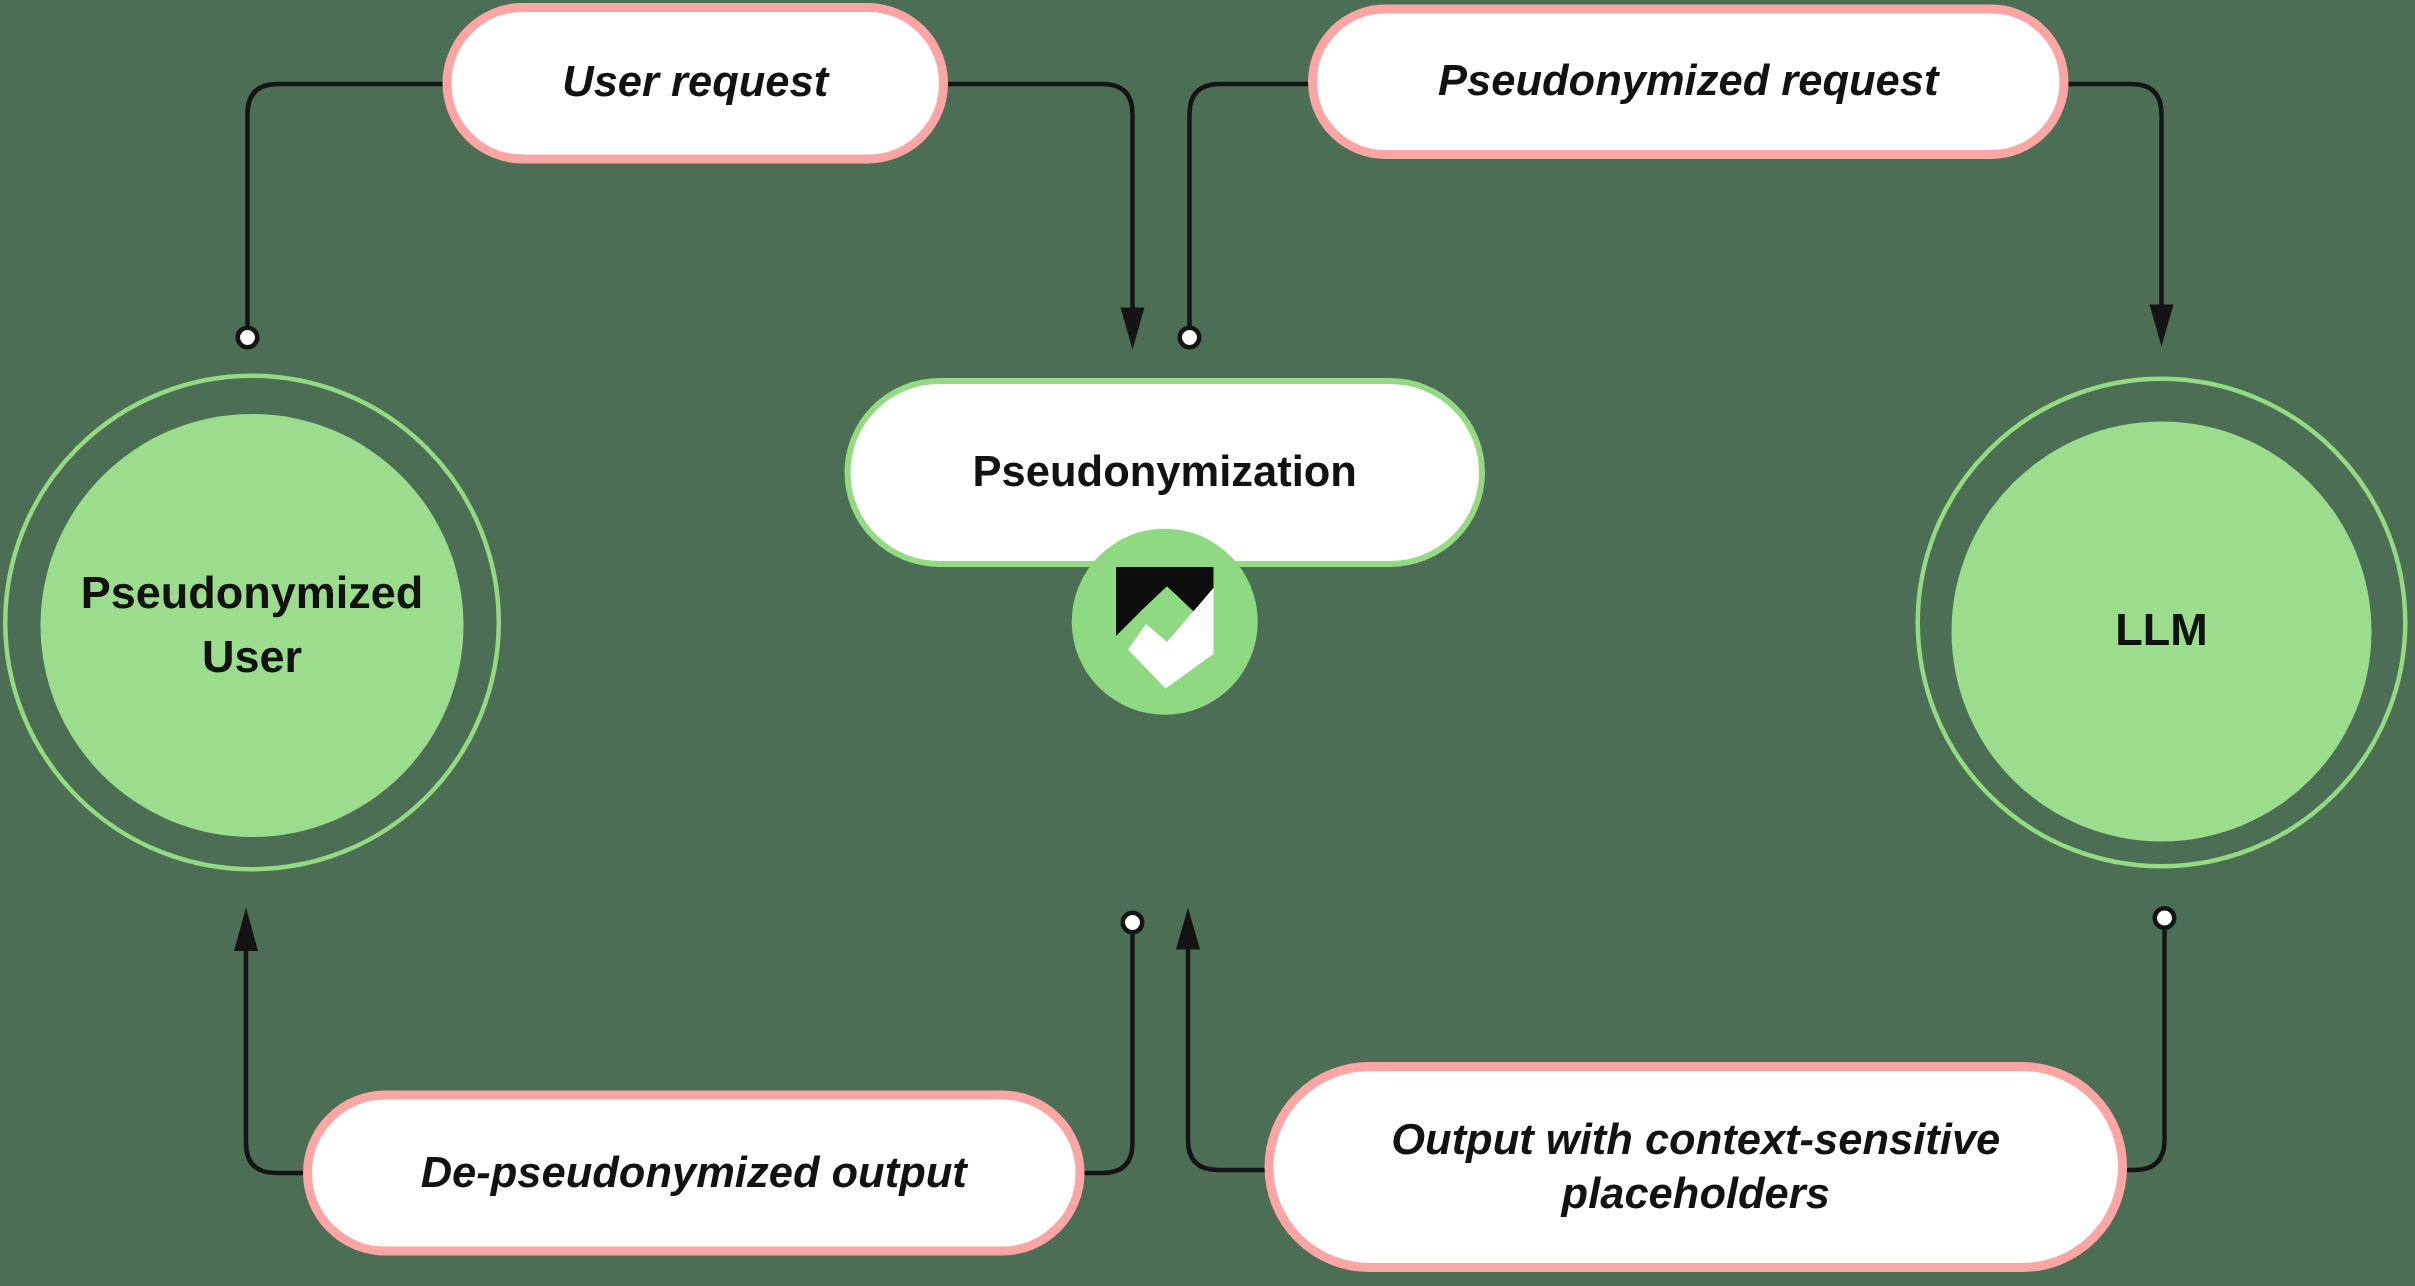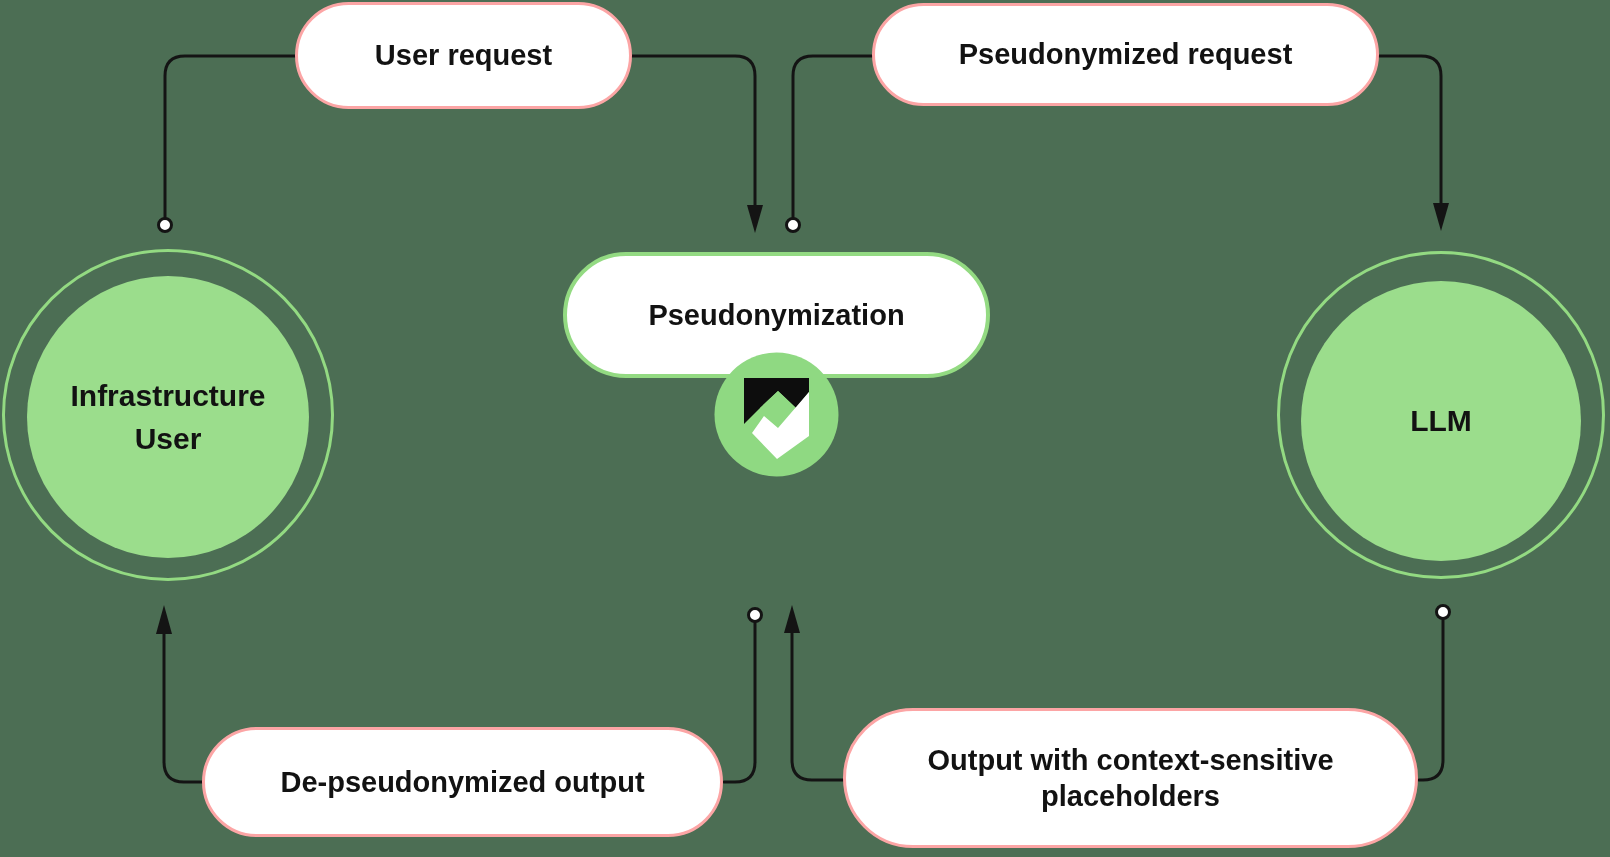--- a/index.html
+++ b/index.html
@@ -21,21 +21,21 @@
     box-sizing:border-box;
     background:#ffffff;
     display:flex;align-items:center;justify-content:center;
     text-align:center;
     color:#121212;
     font-size:29px;
     font-weight:600;
     line-height:1.25;
     z-index:2;
   }
-  .pill.label-pill{ border:3px solid #fca5a5; border-radius:80px; }
+  .pill.label-pill{ border:6px solid #fca5a5; border-radius:80px;font-style:italic; }
   .pill.process-pill{ border:4px solid #93DA82; border-radius:66px; z-index:3;}
   .ring{
     position:absolute;
     box-sizing:border-box;
     border:3px solid #93DA82;
     border-radius:50%;
     z-index:2;
   }
   .circle-node{
     position:absolute;
@@ -102,21 +102,21 @@
     <g fill="#ffffff" stroke="#141414" stroke-width="3">
       <circle cx="165" cy="225" r="6.5"></circle>
       <circle cx="793" cy="225" r="6.5"></circle>
       <circle cx="1443" cy="612" r="6.5"></circle>
       <circle cx="755" cy="615" r="6.5"></circle>
     </g>
   </svg>
 
   <div class="ring" id="ring-user"></div>
   <div class="circle-node" id="node-user">
-    <div class="label-wrap">Infrastructure User</div>
+    <div class="label-wrap">Pseudonymized User</div>
   </div>
 
   <div class="ring" id="ring-llm"></div>
   <div class="circle-node" id="node-llm">
     <div class="label-wrap">LLM</div>
   </div>
 
   <div class="pill label-pill" id="pill-user-request">
     <div class="label-wrap">User request</div>
   </div>

